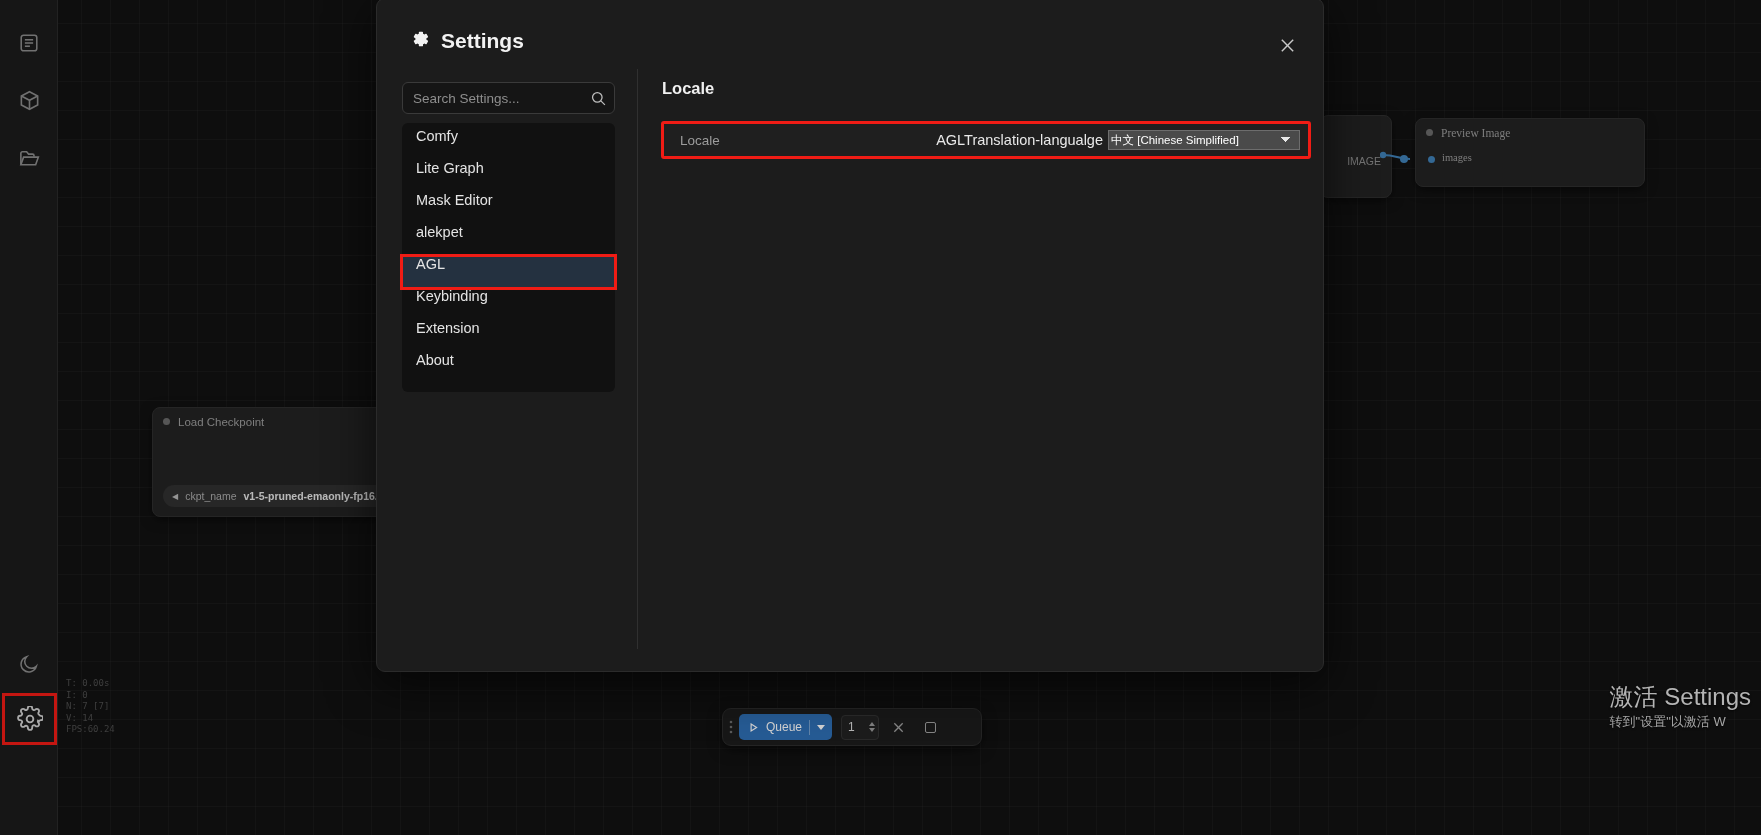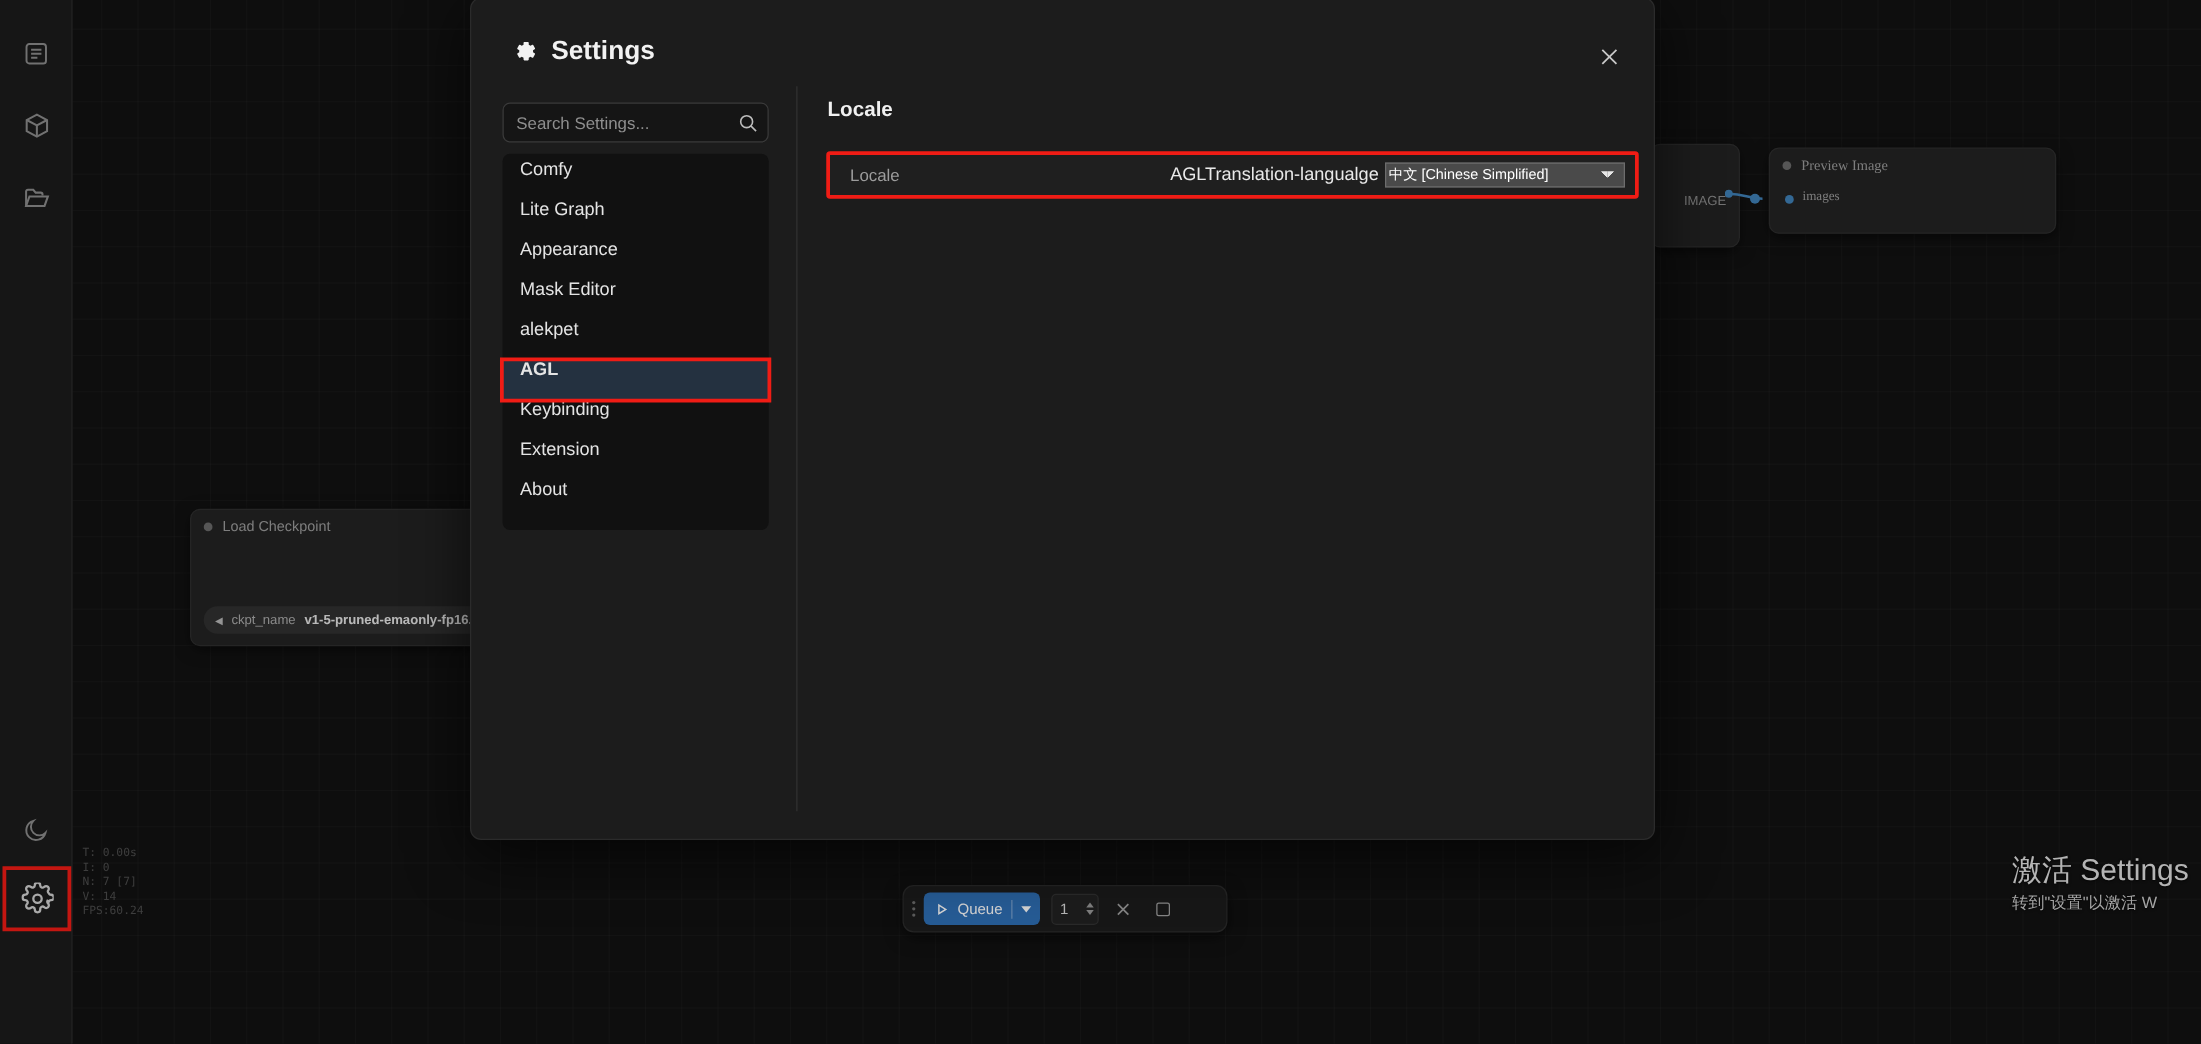--- a/index.html
+++ b/index.html
@@ -144,21 +144,21 @@
     position:absolute; left:376px; top:-2px; width:948px; height:674px;
     background:#1c1c1c; border:1px solid #2b2b2b; border-radius:9px;
     box-shadow:0 12px 48px rgba(0,0,0,.65);
     z-index:60;
   }
   #modal-header {
     position:absolute; left:0; top:0; right:0; height:92px;
   }
   #modal-title {
     position:absolute; left:33px; top:30px;
-    display:flex; align-items:center; gap:11px;
+    display:flex; gap:11px;
     font-size:21px; font-weight:bold; color:#f2f2f2;
   }
   #close-btn {
     position:absolute; right:22px; top:33px;
     width:27px; height:27px; display:flex; align-items:center; justify-content:center;
     color:#c9c9c9; font-size:18px; line-height:1;
   }
   #search-wrap {
     position:absolute; left:25px; top:83px; width:213px; height:32px;
     background:#151515; border:1px solid #3a3a3a; border-radius:6px;
@@ -176,21 +176,21 @@
     background:#111111; border-radius:6px; padding:5px 0 8px 0;
   }
   .menu-item {
     height:32px; display:flex; 
     padding:0 0 0 14px; font-size:14.5px; color:#e4e4e4;
   }
   .menu-item.active {
     background:#243140;
     outline:3px solid #f01c15;
     outline-offset:-1px;
-    position:relative; z-index:2;font-weight:bold;
+    position:relative; z-index:2;
   }
   #menu-shade {
     position:absolute; left:182px; top:285px; width:34px; height:33px;
     background:#243140; border-radius:0 5px 5px 0;
   }
 
   #divider { position:absolute; left:260px; top:70px; width:1px; height:580px; background:#303030; }
 
   #pane { position:absolute; left:285px; top:80px; right:22px; }
   #pane-title { font-size:16.5px; font-weight:bold; color:#f0f0f0; }
@@ -387,23 +387,20 @@
   <div id="menu-shade"></div>
 
   <div id="menu">
     <div class="menu-item">
       <span>Comfy</span>
       </div>
     <div class="menu-item">
       <span>Lite Graph</span>
       </div>
     <div class="menu-item">
-      <span>Appearance</span>
-      </div>
-    <div class="menu-item">
       <span>Mask Editor</span>
       </div>
     <div class="menu-item">
       <span>alekpet</span>
       </div>
     <div class="menu-item active">
       <span>AGL</span>
       </div>
     <div class="menu-item">
       <span>Keybinding</span>

